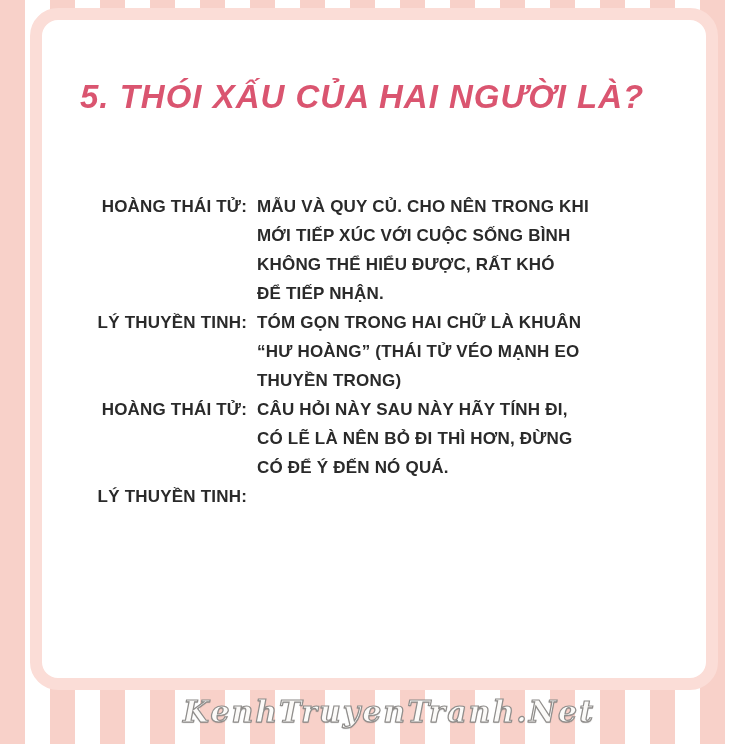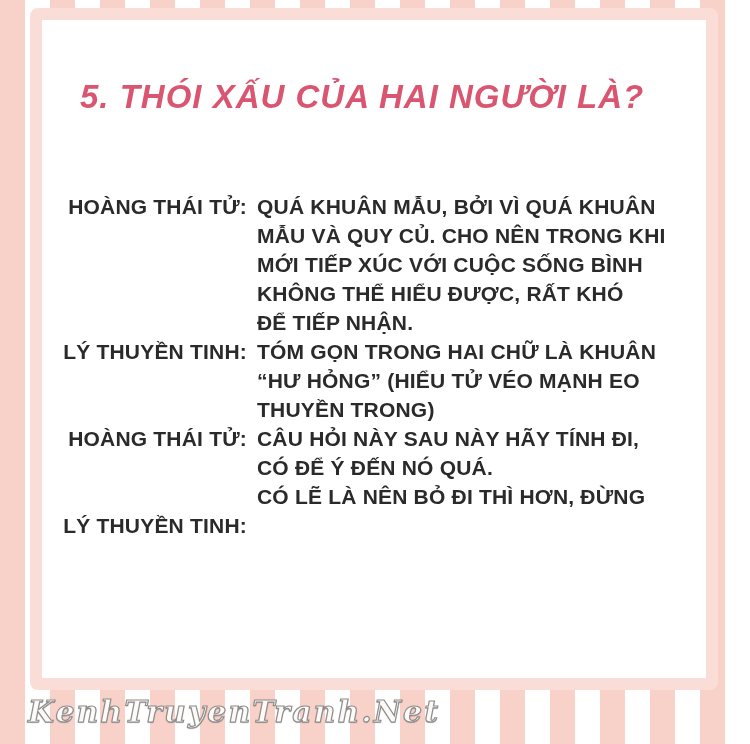--- a/index.html
+++ b/index.html
@@ -15,57 +15,58 @@
       #f8d1c9 0px, #f8d1c9 25px,
       #ffffff 25px, #ffffff 50px);
   }
   .card {
     position:absolute;
     left:30px; top:8px;
     width:688px; height:682px;
     box-sizing:border-box;
     background:#ffffff;
     border:12px solid #fbddd7;
-    border-radius:8px;
+    border-radius:28px;
   }
   .title {
     position:absolute;
     left:38px; top:58px;
     margin:0;
     font-family:"Liberation Sans", sans-serif;
     font-style:italic;
     font-weight:700;
     font-size:33px;
     letter-spacing:1px;
     color:#da5570;
     white-space:nowrap;
   }
   .dialogue {
     position:absolute;
     left:0; top:172px;
     width:100%;
     font-weight:700;
-    font-size:21px;
+    font-size:17px;
     line-height:29px;
     letter-spacing:0.2px;
     color:#2a2a2a;
   }
   .entry { display:flex; align-items:flex-start; }
   .speaker {
     flex:none;
     width:205px;
     text-align:right;
     white-space:nowrap;
   }
   .lines { padding-left:10px; }
   .line { white-space:nowrap; }
   .watermark {
     position:absolute;
     left:0; right:0;
     top:694px;
+    text-align:center;
     font-family:"DejaVu Serif", serif;
     font-style:italic;
     font-weight:700;
     font-size:30px;
     letter-spacing:2px;
     color:#fbfaf8;
     -webkit-text-stroke:1.2px #8f8d8b;
     text-shadow:0 1px 1px rgba(90,88,86,0.55);
     margin-left:28px;
   }
@@ -77,43 +78,42 @@
 
   <div class="card">
 
     <h1 class="title">5. THÓI XẤU CỦA HAI NGƯỜI LÀ?</h1>
 
     <div class="dialogue">
 
       <div class="entry">
         <div class="speaker">HOÀNG THÁI TỬ:</div>
         <div class="lines">
-          <div class="line">QUÁ KHUÂN MẪU, BỞI VÌ QUÁ KHUÂN</div>
           <div class="line">MẪU VÀ QUY CỦ. CHO NÊN TRONG KHI</div>
           <div class="line">MỚI TIẾP XÚC VỚI CUỘC SỐNG BÌNH</div>
           <div class="line">KHÔNG THỂ HIỂU ĐƯỢC, RẤT KHÓ</div>
           <div class="line">ĐỂ TIẾP NHẬN.</div>
         </div>
       </div>
 
       <div class="entry">
         <div class="speaker">LÝ THUYỀN TINH:</div>
         <div class="lines">
           <div class="line">TÓM GỌN TRONG HAI CHỮ LÀ KHUÂN</div>
-          <div class="line">“HƯ HỎNG” (HIỂU TỬ VÉO MẠNH EO</div>
+          <div class="line">“HƯ HOÀNG” (THÁI TỬ VÉO MẠNH EO</div>
           <div class="line">THUYỀN TRONG)</div>
         </div>
       </div>
 
       <div class="entry">
         <div class="speaker">HOÀNG THÁI TỬ:</div>
         <div class="lines">
           <div class="line">CÂU HỎI NÀY SAU NÀY HÃY TÍNH ĐI,</div>
+          <div class="line">CÓ LẼ LÀ NÊN BỎ ĐI THÌ HƠN, ĐỪNG</div>
           <div class="line">CÓ ĐỂ Ý ĐẾN NÓ QUÁ.</div>
-          <div class="line">CÓ LẼ LÀ NÊN BỎ ĐI THÌ HƠN, ĐỪNG</div>
         </div>
       </div>
 
       <div class="entry">
         <div class="speaker">LÝ THUYỀN TINH:</div>
       </div>
 
     </div>
   </div>
 

